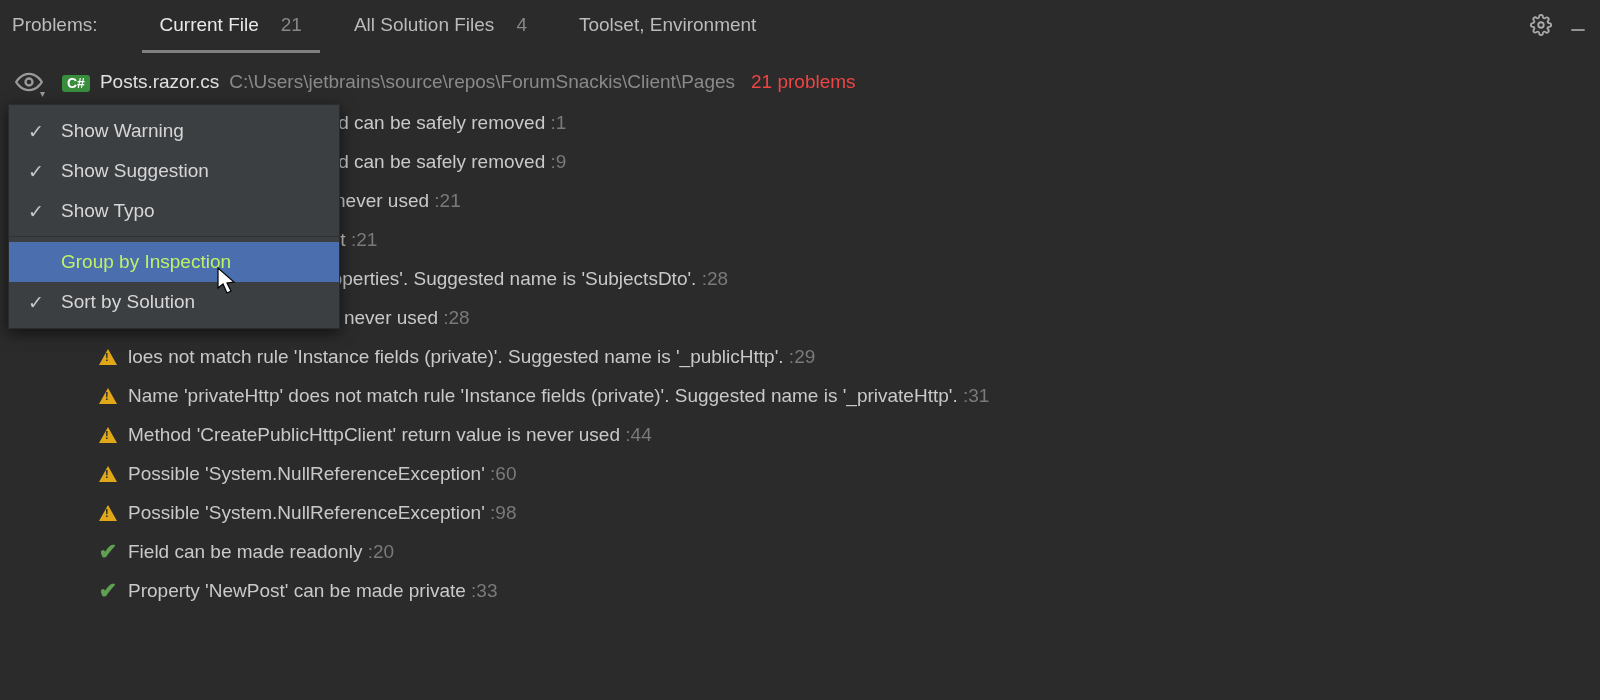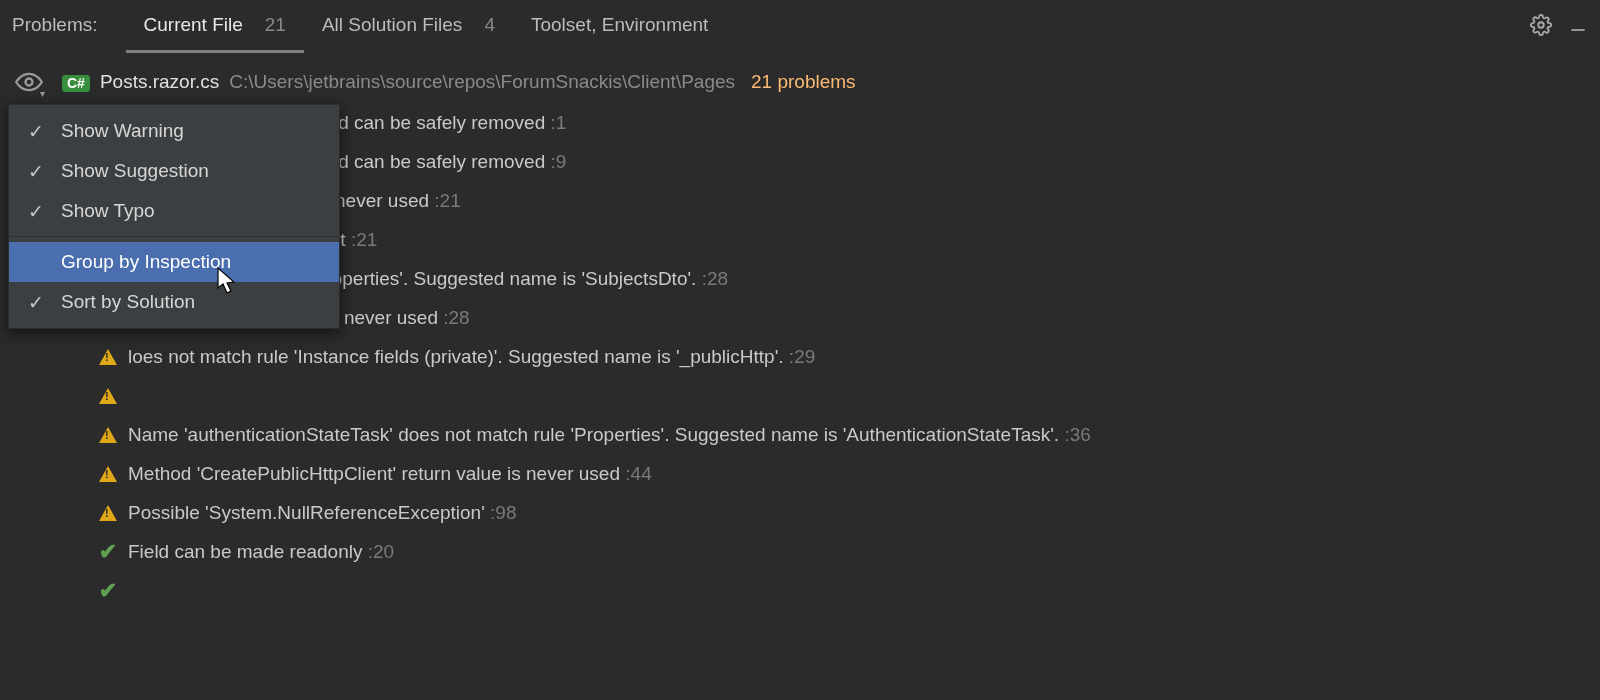--- a/index.html
+++ b/index.html
@@ -11,21 +11,21 @@
     width: 1600px;
     height: 700px;
     overflow: hidden;
     position: relative;
   }
   .toolbar {
     height: 50px;
     display: flex;
     align-items: center;
     padding: 0 12px;
-    gap: 0;
+    gap: 16px;
     position: relative;
   }
   .toolbar-label {
     color: #bbbbbb;
     margin-right: 28px;
   }
   .tab {
     color: #bbbbbb;
     padding: 0 18px;
     height: 56px;
@@ -101,21 +101,21 @@
     background: #388e3c;
     color: #fff;
     font-weight: 600;
     font-size: 14px;
     padding: 1px 5px 2px 5px;
     border-radius: 3px;
     line-height: 1;
   }
   .file-name { color: #e0e0e0; margin-top: 7px; }
   .file-path { color: #8a8a8a; }
-  .problem-count { color: #fdba74; margin-left: 6px; }
+  .problem-count { color: #ef4444; margin-left: 6px; }
   .items {
     padding-left: 40px;
   }
   .row {
     display: flex;
     align-items: center;
     gap: 10px;
     height: 39px;
     white-space: nowrap;
   }
@@ -163,21 +163,21 @@
     gap: 12px;
   }
   .menu-item .chk {
     width: 26px;
     color: #c8c8c8;
     display: flex;
     justify-content: center;
   }
   .menu-item.selected {
     background: #4b6eaf;
-    color: #ffffff;
+    color: #bef264;
   }
   .menu-sep {
     height: 1px;
     background: #2f3133;
     margin: 5px 0;
   }
   
   .cursor {
     position: absolute;
     left: 214px;
@@ -275,49 +275,51 @@
         <div class="row">
           <span class="warn-icon">
             <span class="warn-tri"></span>
           </span>
           <span><span class="msg">loes not match rule 'Instance fields (private)'. Suggested name is '_publicHttp'.</span><span class="loc"> :29</span></span>
         </div>
         <div class="row">
           <span class="warn-icon">
             <span class="warn-tri"></span>
           </span>
-        </div>
-        <div class="row">
-          <span class="warn-icon">
-            <span class="warn-tri"></span>
-          </span>
-          <span><span class="msg">Name 'authenticationStateTask' does not match rule 'Properties'. Suggested name is 'AuthenticationStateTask'.</span><span class="loc"> :36</span></span>
+          <span><span class="msg">Name 'privateHttp' does not match rule 'Instance fields (private)'. Suggested name is '_privateHttp'.</span><span class="loc"> :31</span></span>
         </div>
         <div class="row">
           <span class="warn-icon">
             <span class="warn-tri"></span>
           </span>
           <span><span class="msg">Method 'CreatePublicHttpClient' return value is never used</span><span class="loc"> :44</span></span>
         </div>
         <div class="row">
           <span class="warn-icon">
             <span class="warn-tri"></span>
           </span>
+          <span><span class="msg">Possible 'System.NullReferenceException'</span><span class="loc"> :60</span></span>
+        </div>
+        <div class="row">
+          <span class="warn-icon">
+            <span class="warn-tri"></span>
+          </span>
           <span><span class="msg">Possible 'System.NullReferenceException'</span><span class="loc"> :98</span></span>
         </div>
         <div class="row">
           <span class="warn-icon">
             <span class="ok-check">✔</span>
           </span>
           <span><span class="msg">Field can be made readonly</span><span class="loc"> :20</span></span>
         </div>
         <div class="row">
           <span class="warn-icon">
             <span class="ok-check">✔</span>
           </span>
+          <span><span class="msg">Property 'NewPost' can be made private</span><span class="loc"> :33</span></span>
         </div>
       </div>
   </div>
 </div>
 
 <div class="context-menu">
   <div id="menu-top">
       <div class="menu-item">
         <span class="chk">✓</span>
         <span>Show Warning</span>

